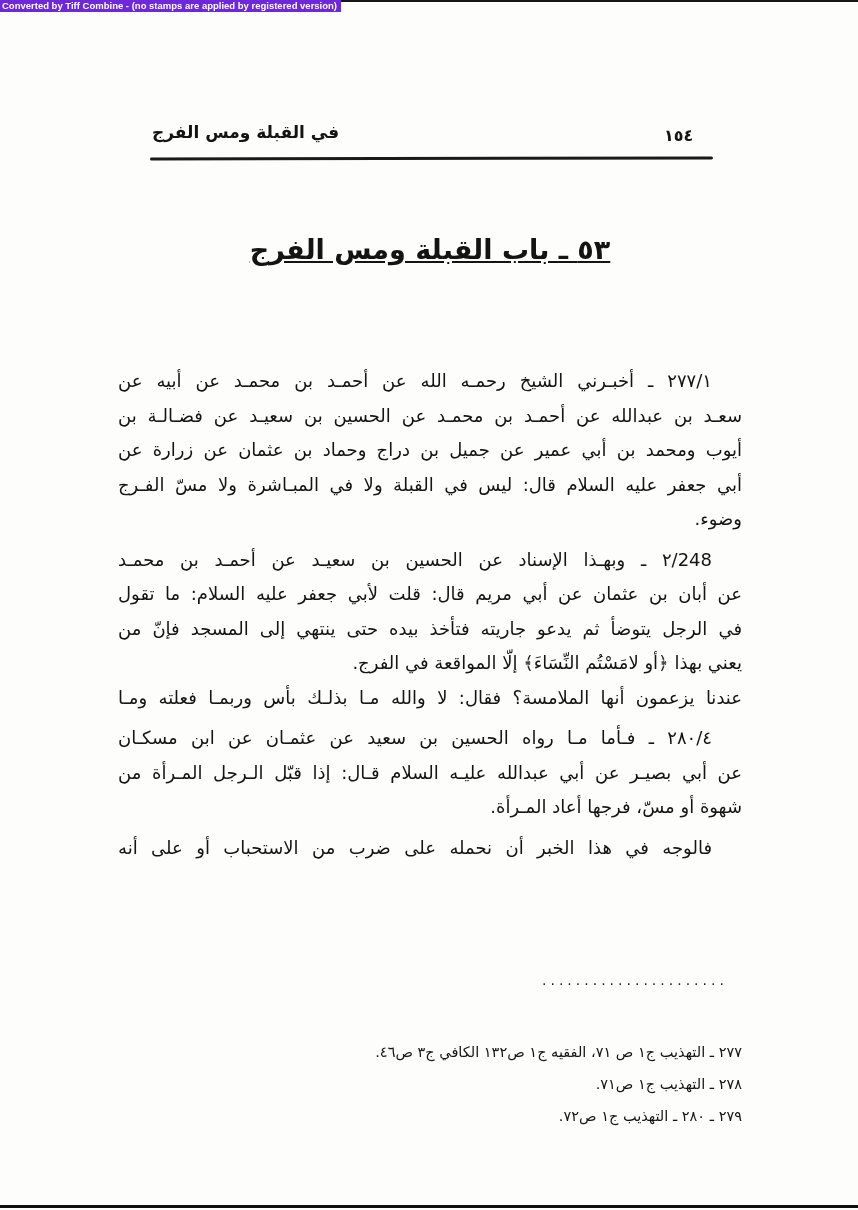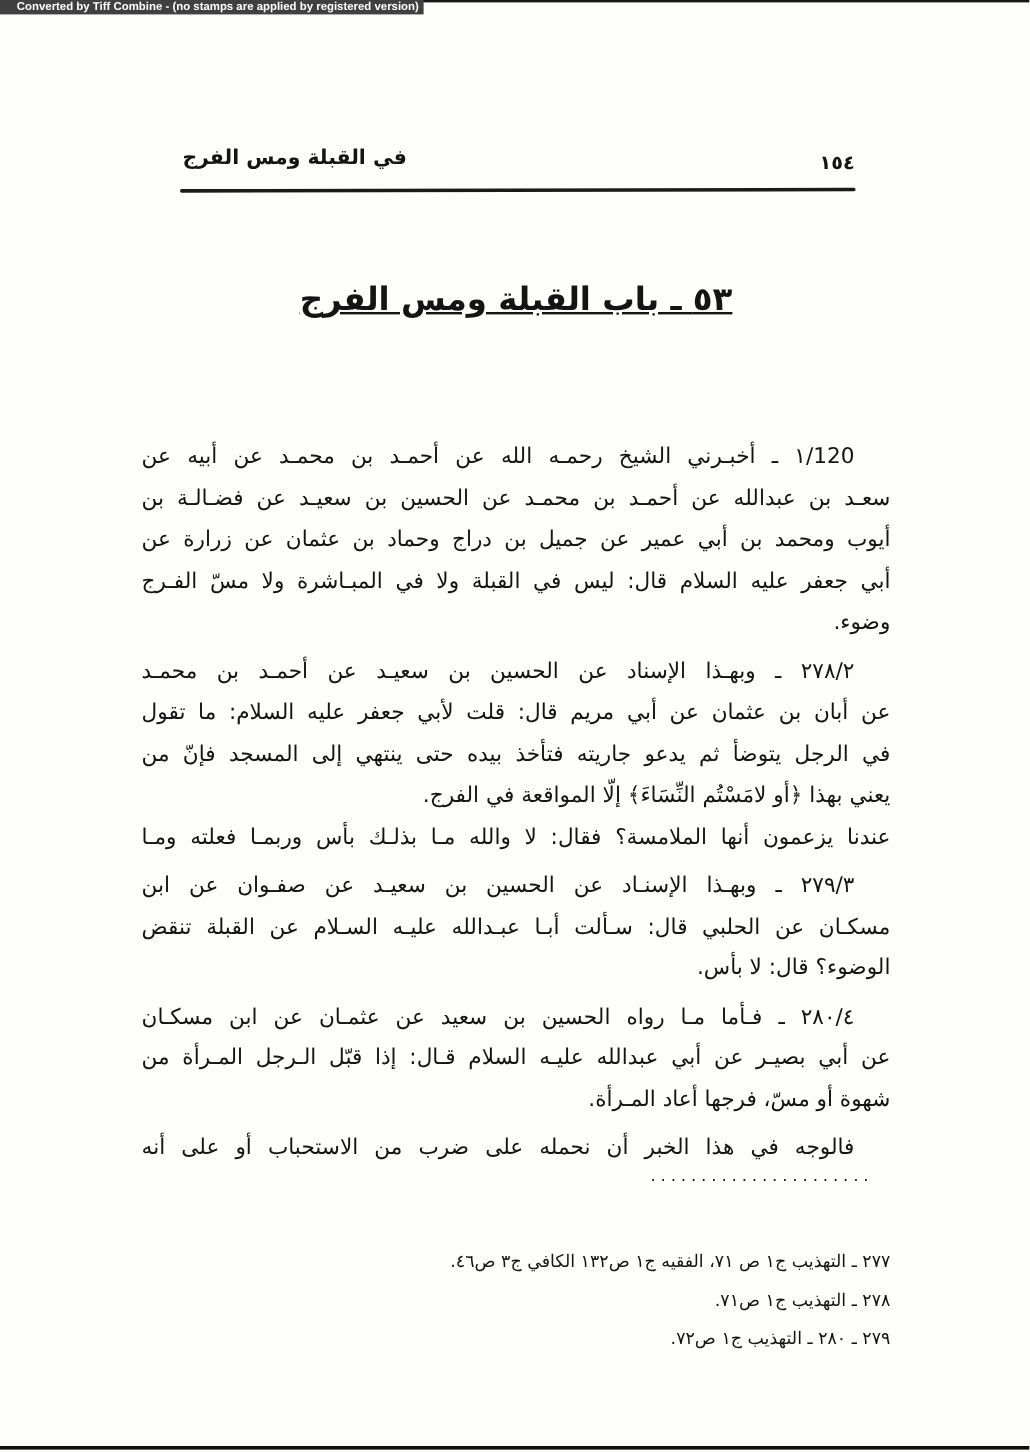--- a/index.html
+++ b/index.html
@@ -12,35 +12,35 @@
     color:#141414;
   }
   .page-frame-top{
     position:absolute;top:0;left:0;width:858px;height:2px;background:#161616;
   }
   .page-frame-bottom{
     position:absolute;top:1205px;left:0;width:858px;height:3px;background:#0f0f0f;
   }
   .banner{
     position:absolute;top:0;left:0;
-    background:#404040;color:#fff;
+    background:#6d28d9;color:#fff;
     font-family:"Liberation Sans",sans-serif;
     font-weight:bold;font-size:9.5px;line-height:11px;
-    padding:0 4px 1px 14px;
+    padding:0 4px 1px 2px;
     white-space:nowrap;
   }
   .running-title{
     position:absolute;top:122px;left:152px;
     font-size:17px;font-weight:bold;
     direction:rtl;white-space:nowrap;
   }
   .page-number{
     position:absolute;top:126px;left:664px;
     font-size:16px;font-weight:bold;
-    direction:rtl;white-space:nowrap;margin-left:19px;
+    direction:rtl;white-space:nowrap;
   }
   .header-rule{
     position:absolute;top:157px;left:150px;width:563px;height:3px;
     background:#1a1a1a;border-radius:2px;
     transform:rotate(-0.12deg);
   }
   .chapter-title{
     position:absolute;top:234px;left:118px;width:624px;
     margin:0;text-align:center;
     direction:rtl;
@@ -84,37 +84,32 @@
 <div class="running-title">في القبلة ومس الفرج</div>
 
 <div class="page-number">١٥٤</div>
 
 <div class="header-rule"></div>
 
 <h1 class="chapter-title">٥٣ ـ باب القبلة ومس الفرج</h1>
 
 <div class="body-text" id="paragraphs">
     <div class="paragraph">
-      <div class="line first">120/١ ـ أخبـرني الشيخ رحمـه الله عن أحمـد بن محمـد عن أبيه عن</div>
+      <div class="line first">٢٧٧/١ ـ أخبـرني الشيخ رحمـه الله عن أحمـد بن محمـد عن أبيه عن</div>
       <div class="line">سعـد بن عبدالله عن أحمـد بن محمـد عن الحسين بن سعيـد عن فضـالـة بن</div>
       <div class="line">أيوب ومحمد بن أبي عمير عن جميل بن دراج وحماد بن عثمان عن زرارة عن</div>
       <div class="line">أبي جعفر عليه السلام قال: ليس في القبلة ولا في المبـاشرة ولا مسّ الفـرج</div>
       <div class="line short">وضوء.</div>
     </div>
     <div class="paragraph">
-      <div class="line first">٢٧٨/٢ ـ وبهـذا الإسناد عن الحسين بن سعيـد عن أحمـد بن محمـد</div>
+      <div class="line first">248/٢ ـ وبهـذا الإسناد عن الحسين بن سعيـد عن أحمـد بن محمـد</div>
       <div class="line">عن أبان بن عثمان عن أبي مريم قال: قلت لأبي جعفر عليه السلام: ما تقول</div>
       <div class="line">في الرجل يتوضأ ثم يدعو جاريته فتأخذ بيده حتى ينتهي إلى المسجد فإنّ من</div>
       <div class="line short">يعني بهذا ﴿أو لامَسْتُم النِّسَاءَ﴾ إلّا المواقعة في الفرج.</div>
       <div class="line">عندنا يزعمون أنها الملامسة؟ فقال: لا والله مـا بذلـك بأس وربمـا فعلته ومـا</div>
-    </div>
-    <div class="paragraph">
-      <div class="line first">٢٧٩/٣ ـ وبهـذا الإسنـاد عن الحسين بن سعيـد عن صفـوان عن ابن</div>
-      <div class="line">مسكـان عن الحلبي قال: سـألت أبـا عبـدالله عليـه السـلام عن القبلة تنقض</div>
-      <div class="line short">الوضوء؟ قال: لا بأس.</div>
     </div>
     <div class="paragraph">
       <div class="line first">٢٨٠/٤ ـ فـأما مـا رواه الحسين بن سعيد عن عثمـان عن ابن مسكـان</div>
       <div class="line">عن أبي بصيـر عن أبي عبدالله عليـه السلام قـال: إذا قبّل الـرجل المـرأة من</div>
       <div class="line short">شهوة أو مسّ، فرجها أعاد المـرأة.</div>
     </div>
     <div class="paragraph">
       <div class="line first">فالوجه في هذا الخبر أن نحمله على ضرب من الاستحباب أو على أنه</div>
     </div>
   </div>

